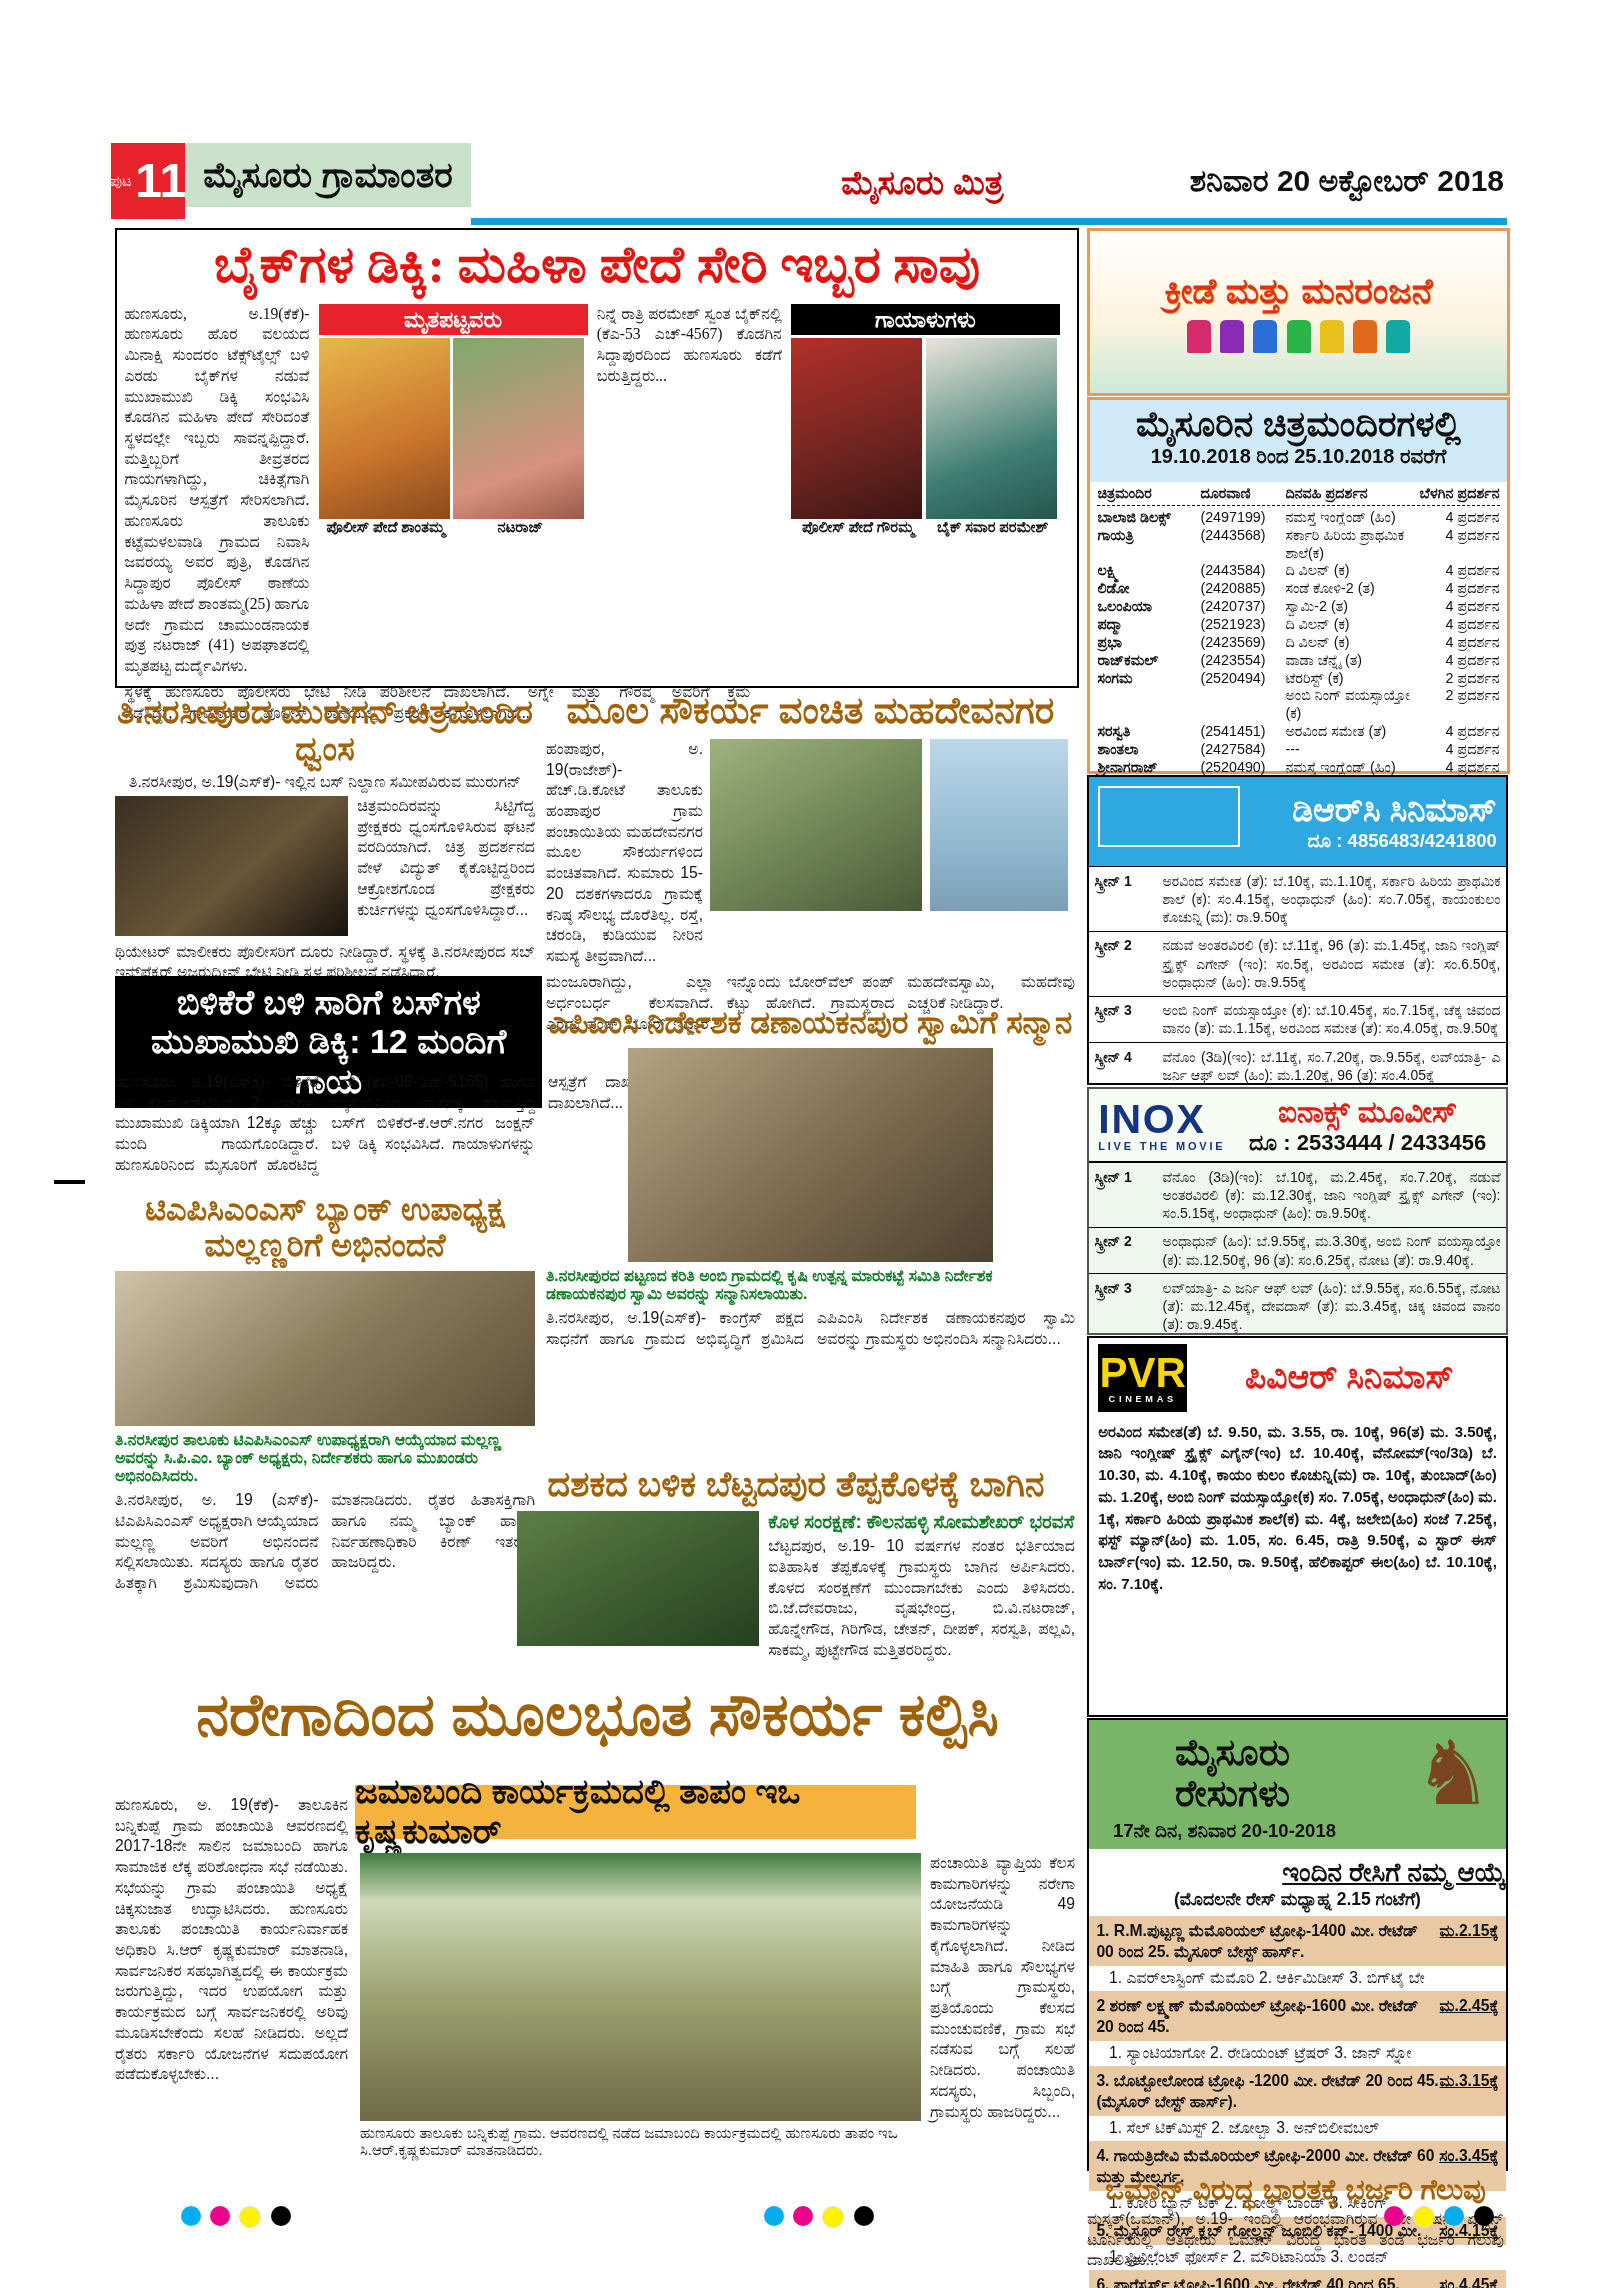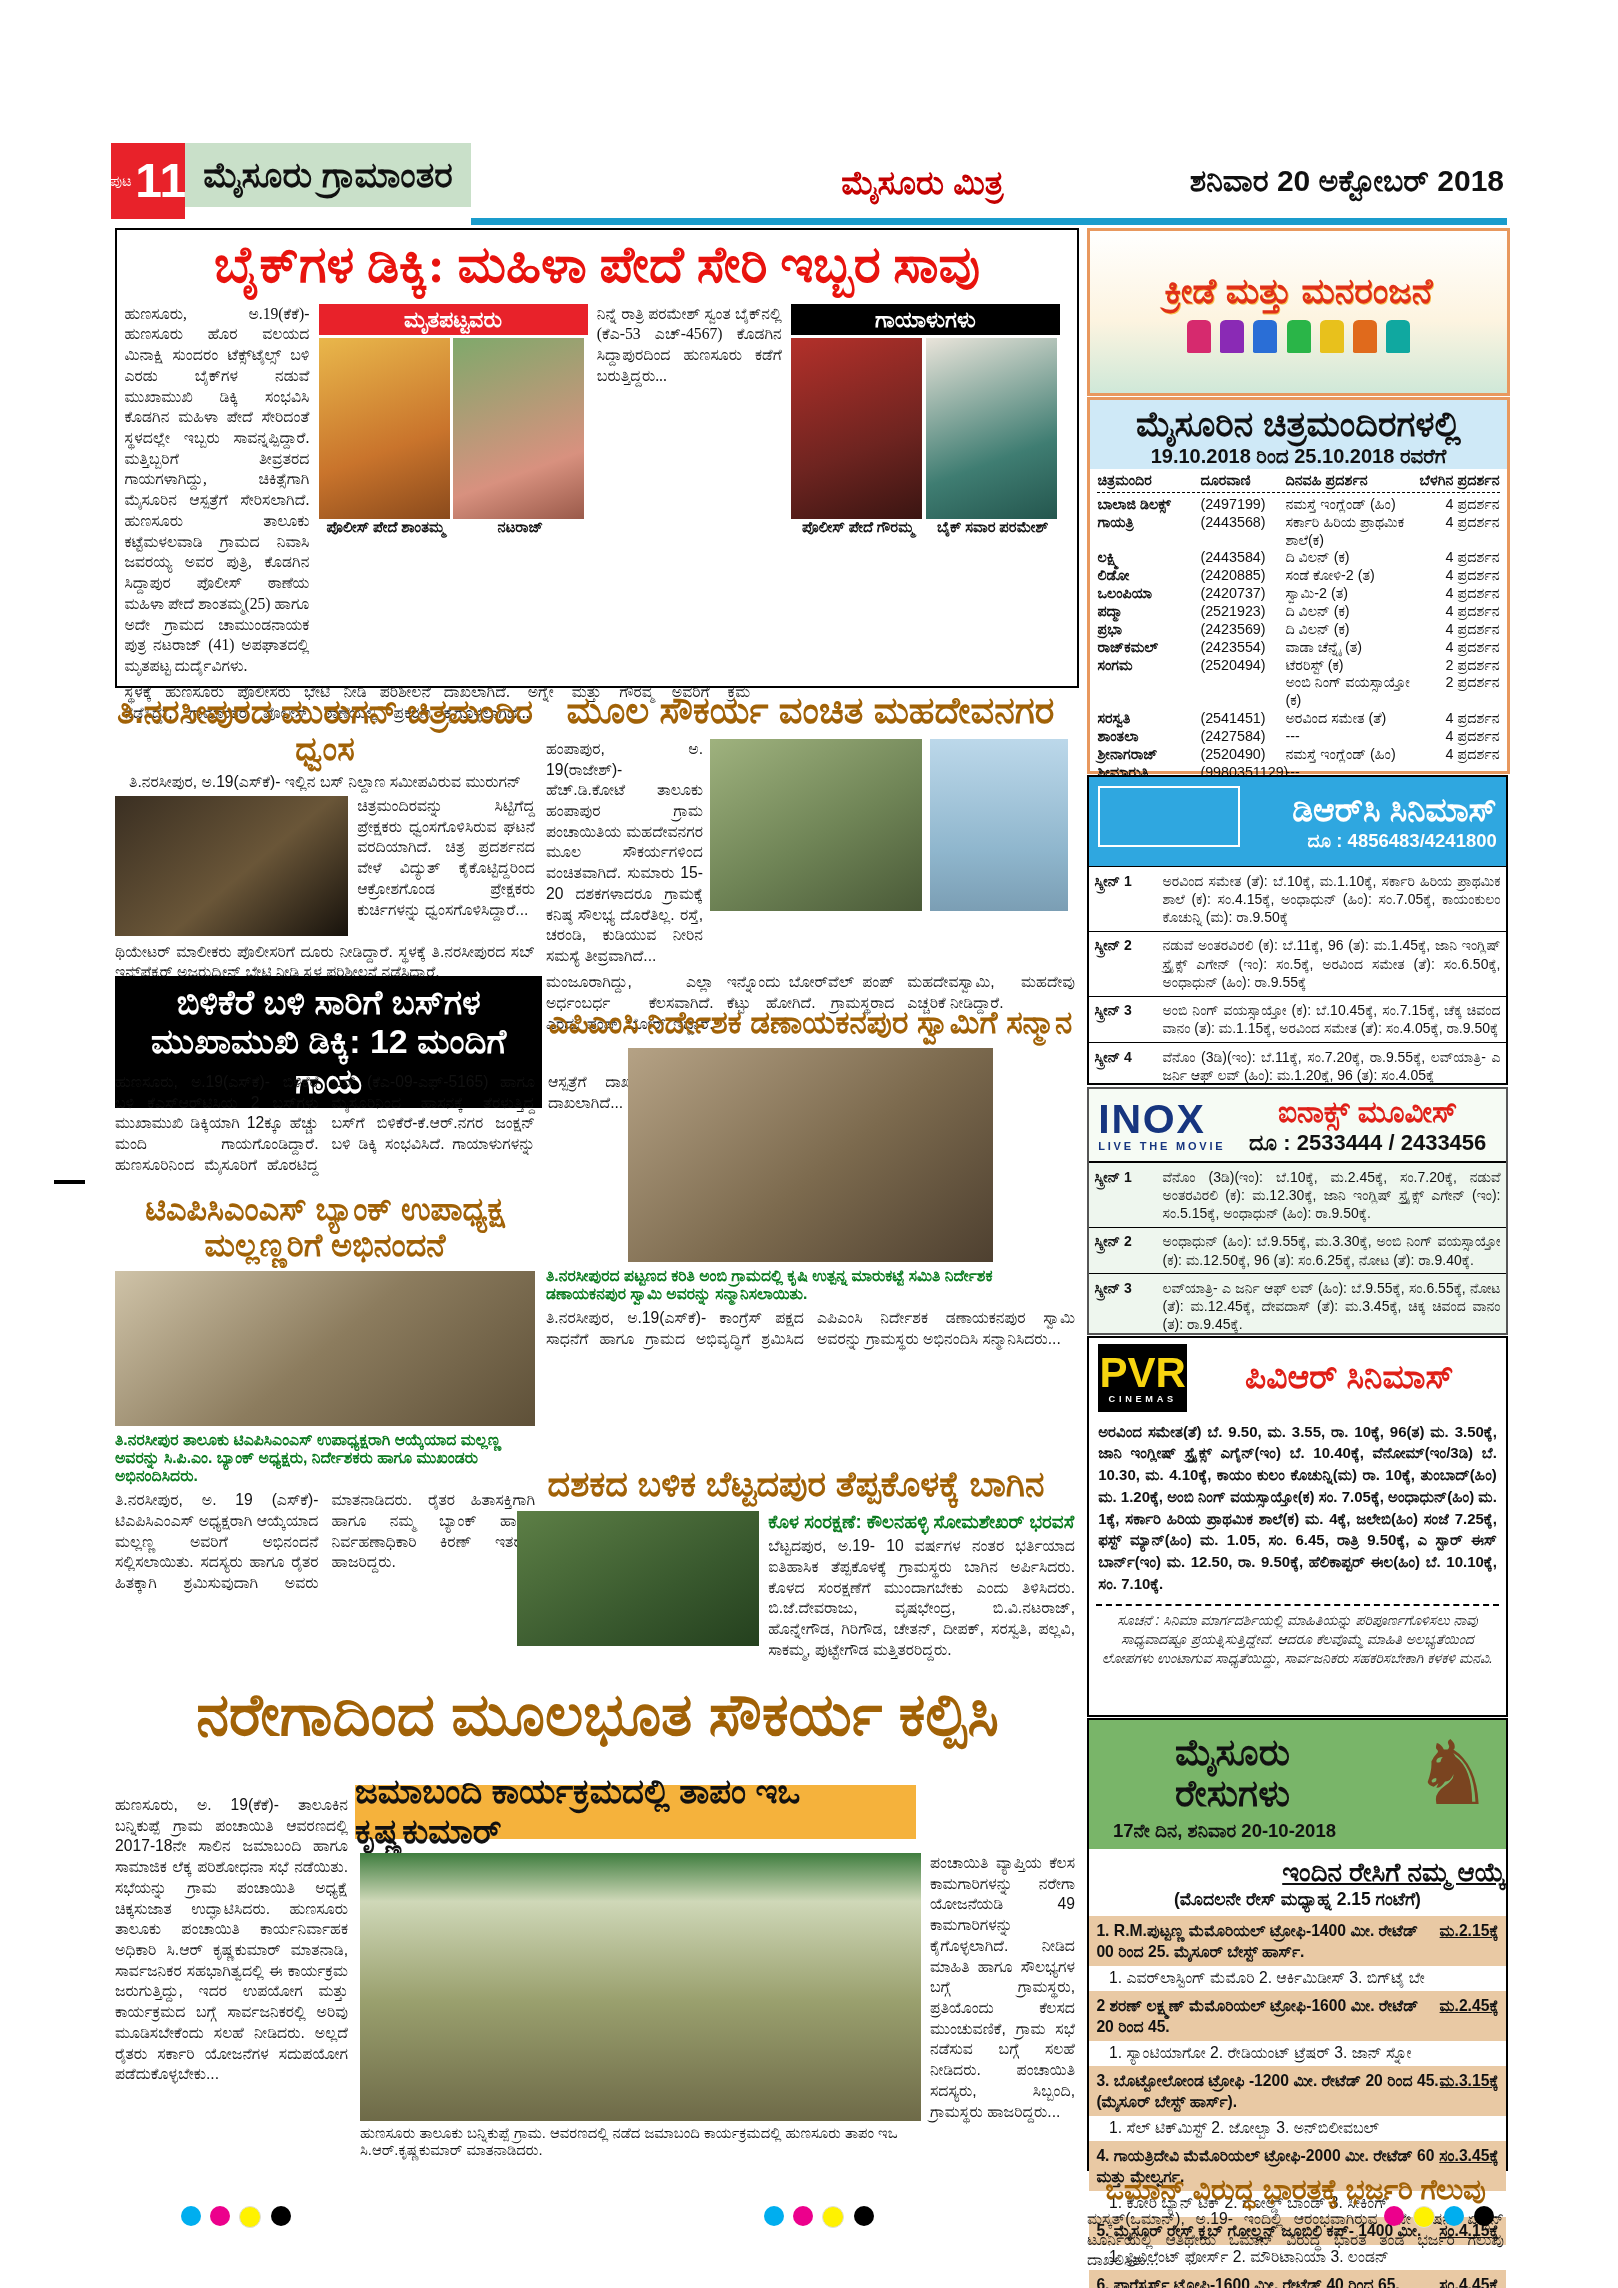--- a/index.html
+++ b/index.html
@@ -190,21 +190,21 @@
       <span style="background:#2a6ed6;"></span>
         <span style="background:#2ab548;"></span>
       <span style="background:#e8c11c;"></span>
         <span style="background:#e06a1c;"></span>
       <span style="background:#10a8a0;"></span>
     </div>
   </div>
 
   <div class="abs orangebox" style="left:1087px;top:397px;width:417px;height:371px;">
     <div class="th-title" style="font-size:35px;padding-top:3.7px;">ಮೈಸೂರಿನ ಚಿತ್ರಮಂದಿರಗಳಲ್ಲಿ</div>
-    <div class="th-title" style="font-size:20px;padding-bottom:1px;">19.10.2018 ರಿಂದ 25.10.2018 ರವರೆಗೆ</div>
+    <div class="th-title" style="font-size:20px;padding-bottom:14px;">19.10.2018 ರಿಂದ 25.10.2018 ರವರೆಗೆ</div>
     <div style="padding:3.7px 7.4px 1.8px;">
       <div class="th-row th-head">
         <span class="c1">ಚಿತ್ರಮಂದಿರ</span>
         <span class="c2">ದೂರವಾಣಿ</span>
         <span class="c3">ದಿನವಹಿ ಪ್ರದರ್ಶನ</span>
         <span class="c4">ಬೆಳಗಿನ ಪ್ರದರ್ಶನ</span>
       </div>
       <div>
   <div class="th-row">
     <span class="c1">ಬಾಲಾಜಿ ಡಿಲಕ್ಸ್</span>
@@ -415,21 +415,20 @@
 
   <div class="abs cinebox" style="left:1087px;top:1336px;width:417px;height:377px;">
     <div style="display:flex;align-items:center;gap:14.8px;padding:5.5px 9.2px;">
       <div class="pvr-logo" style="width:89px;height:68px;">
         <span class="big">PVR</span>
         <span class="sm">CINEMAS</span>
       </div>
       <div class="cine-title" style="font-size:33px;flex:1;text-align:center;">ಪಿವಿಆರ್ ಸಿನಿಮಾಸ್</div>
     </div>
     <div class="pvr-body" style="padding:3.7px 9.2px;">ಅರವಿಂದ ಸಮೇತ(ತೆ) ಬೆ. 9.50, ಮ. 3.55, ರಾ. 10ಕ್ಕೆ, 96(ತ) ಮ. 3.50ಕ್ಕೆ, ಜಾನಿ ಇಂಗ್ಲೀಷ್ ಸ್ಟ್ರೈಕ್ಸ್ ಎಗೈನ್(ಇಂ) ಬೆ. 10.40ಕ್ಕೆ, ವೆನೋಮ್(ಇಂ/3ಡಿ) ಬೆ. 10.30, ಮ. 4.10ಕ್ಕೆ, ಕಾಯಂ ಕುಲಂ ಕೊಚುನ್ನಿ(ಮ) ರಾ. 10ಕ್ಕೆ, ತುಂಬಾದ್(ಹಿಂ) ಮ. 1.20ಕ್ಕೆ, ಅಂಬಿ ನಿಂಗ್ ವಯಸ್ಸಾಯ್ತೋ(ಕ) ಸಂ. 7.05ಕ್ಕೆ, ಅಂಧಾಧುನ್(ಹಿಂ) ಮ. 1ಕ್ಕೆ, ಸರ್ಕಾರಿ ಹಿರಿಯ ಪ್ರಾಥಮಿಕ ಶಾಲೆ(ಕ) ಮ. 4ಕ್ಕೆ, ಜಲೇಬಿ(ಹಿಂ) ಸಂಜೆ 7.25ಕ್ಕೆ, ಫಸ್ಟ್ ಮ್ಯಾನ್(ಹಿಂ) ಮ. 1.05, ಸಂ. 6.45, ರಾತ್ರಿ 9.50ಕ್ಕೆ, ಎ ಸ್ಟಾರ್ ಈಸ್ ಬಾರ್ನ್(ಇಂ) ಮ. 12.50, ರಾ. 9.50ಕ್ಕೆ, ಹೆಲಿಕಾಪ್ಟರ್ ಈಲ(ಹಿಂ) ಬೆ. 10.10ಕ್ಕೆ, ಸಂ. 7.10ಕ್ಕೆ.</div>
-    <div class="pvr-note" style="margin:5.5px 7.4px 0;">ಸೂಚನೆ : ಸಿನಿಮಾ ಮಾರ್ಗದರ್ಶಿಯಲ್ಲಿ ಮಾಹಿತಿಯನ್ನು ಪರಿಪೂರ್ಣಗೊಳಿಸಲು ನಾವು ಸಾಧ್ಯವಾದಷ್ಟೂ ಪ್ರಯತ್ನಿಸುತ್ತಿದ್ದೇವೆ. ಆದರೂ ಕೆಲವೊಮ್ಮೆ ಮಾಹಿತಿ ಅಲಭ್ಯತೆಯಿಂದ ಲೋಪಗಳು ಉಂಟಾಗುವ ಸಾಧ್ಯತೆಯಿದ್ದು, ಸಾರ್ವಜನಿಕರು ಸಹಕರಿಸಬೇಕಾಗಿ ಕಳಕಳಿ ಮನವಿ.</div>
   </div>
 
   <div class="abs racebox" style="left:1087px;top:1718px;width:417px;height:449px;">
     <div class="race-hd">
       <div class="t" style="width:231px;margin-left:28px;">ಮೈಸೂರು ರೇಸುಗಳು</div>
       <div class="race-horse">♞</div>
       <div class="d">17ನೇ ದಿನ, ಶನಿವಾರ 20-10-2018</div>
     </div>
     <div class="race-sub">ಇಂದಿನ ರೇಸಿಗೆ ನಮ್ಮ ಆಯ್ಕೆ</div>
     <div class="race-note">(ಮೊದಲನೇ ರೇಸ್ ಮಧ್ಯಾಹ್ನ 2.15 ಗಂಟೆಗೆ)</div>

